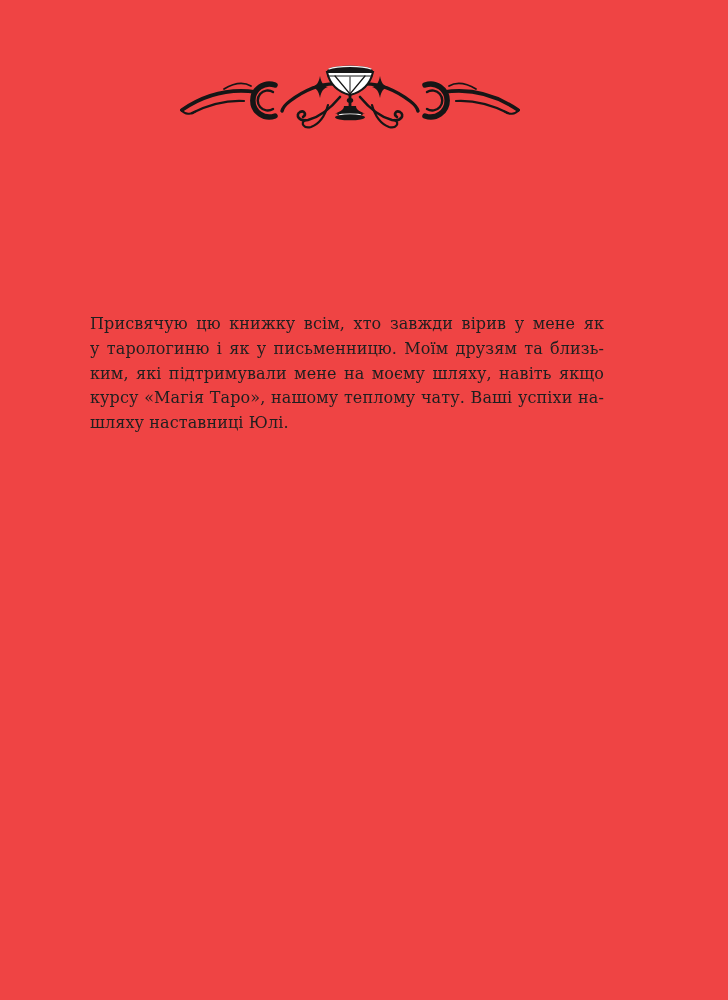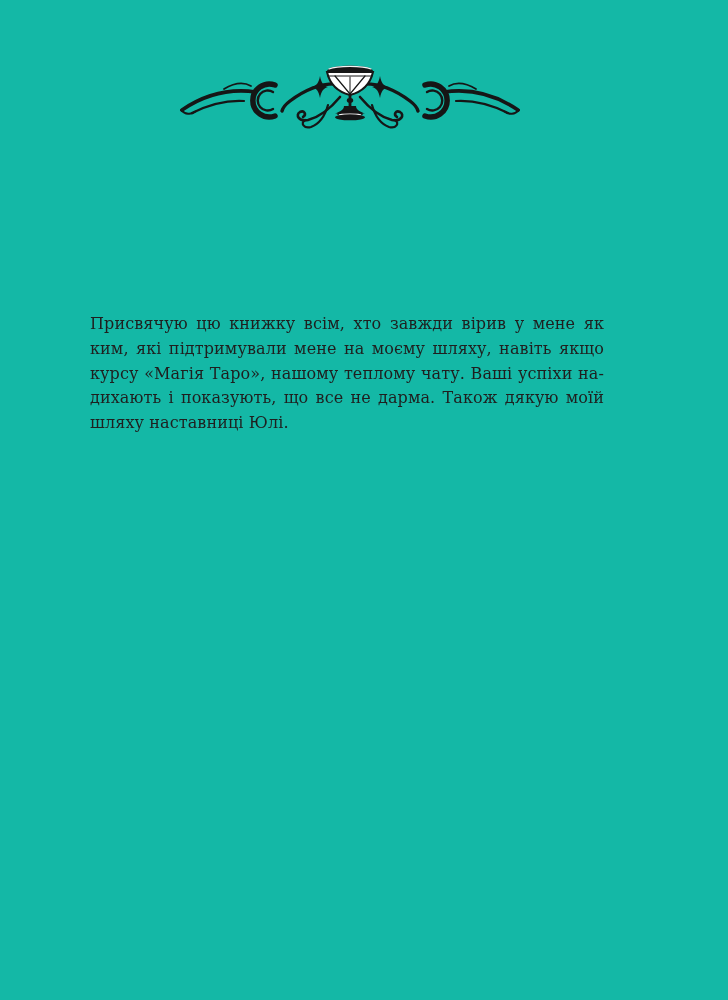--- a/index.html
+++ b/index.html
@@ -4,21 +4,21 @@
 <style>
   html, body {
     margin: 0;
     padding: 0;
     background: #ffffff;
   }
   .page {
     position: relative;
     width: 728px;
     height: 1000px;
-    background: #14b8a6;
+    background: #ef4444;
     overflow: hidden;
     font-family: "DejaVu Serif", "Liberation Serif", serif;
   }
   .ornament {
     position: absolute;
     left: 178px;
     top: 59px;
     width: 344px;
     height: 76px;
   }
@@ -86,19 +86,19 @@
         <path d="M166,47 C166,51 161,53 157,54.5 L187,54.5 C183,53 178,51 178,47 Z" fill="#161616" stroke="none"></path>
         <ellipse cx="172" cy="55" rx="13" ry="2.8" fill="#161616" stroke="none"></ellipse>
         <ellipse cx="172" cy="56" rx="11.5" ry="1.6" fill="#ffffff" stroke="none"></ellipse>
         <ellipse cx="172" cy="58.3" rx="15" ry="3" fill="#161616" stroke="none"></ellipse>
       </g>
     </svg>
   </div>
 
   <div class="dedication">
     <p class="line just">Присвячую цю книжку всім, хто завжди вірив у мене як</p>
+    <p class="line just">у тарологиню і як у письменницю. Моїм друзям та близь-</p>
     <p class="line just">ким, які підтримували мене на моєму шляху, навіть якщо</p>
     <p class="line just">курсу «Магія Таро», нашому теплому чату. Ваші успіхи на-</p>
-    <p class="line just">дихають і показують, що все не дарма. Також дякую моїй</p>
     <p class="line">шляху наставниці Юлі.</p>
   </div>
 
 </div>
 
 </body></html>

